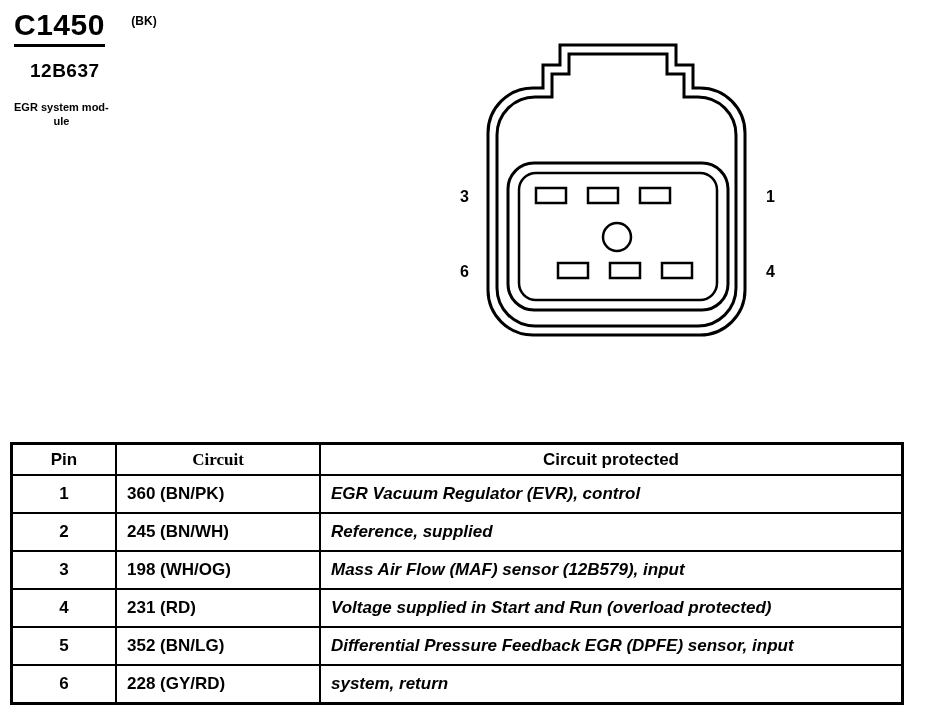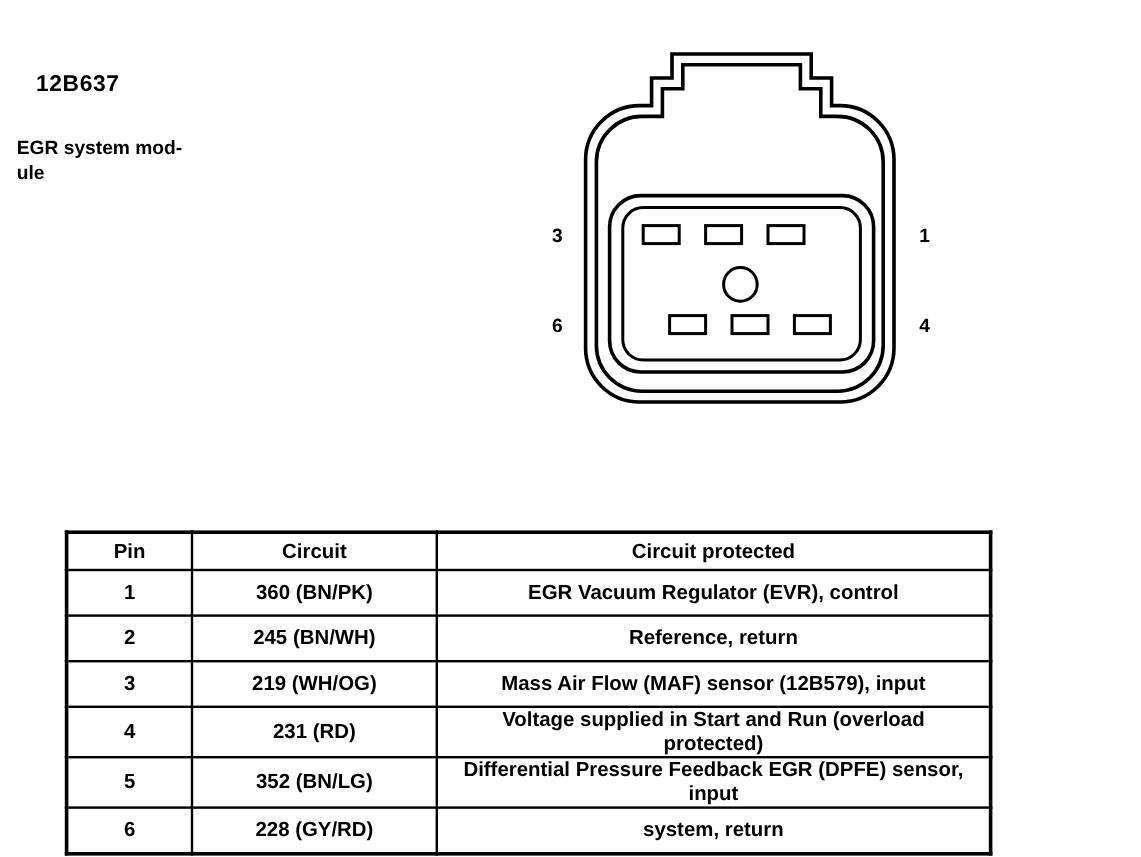--- a/index.html
+++ b/index.html
@@ -43,24 +43,25 @@
     position: absolute;
     left: 30px;
     top: 60px;
     font-size: 19px;
     font-weight: 700;
     letter-spacing: 0.5px;
   }
   .description {
     position: absolute;
     left: 14px;
-    top: 114px;
-    font-size: 16px;
+    top: 100px;
+    font-size: 11px;
     font-weight: 700;
     line-height: 1.3;
+    text-align: center;
   }
 
   
   .connector-wrap {
     position: absolute;
     left: 448px;
     top: 40px;
     width: 340px;
     height: 300px;
   }
@@ -73,22 +74,21 @@
     font-size: 18px;
     font-weight: 700;
     letter-spacing: 0.5px;
   }
 
   
   .table-wrap {
     position: absolute;
     left: 10px;
     top: 442px;
-    width: 773px;
-    margin-left: 44px;
+    width: 894px;
   }
   table.pinout {
     width: 100%;
     border-collapse: collapse;
     border: 3px solid #000;
     font-size: 17px;
     font-weight: 700;
   }
   table.pinout th,
   table.pinout td {
@@ -96,35 +96,39 @@
     padding: 0 10px;
   }
   table.pinout th {
     height: 29px;
     text-align: center;
   }
   table.pinout td {
     height: 36px;
   }
   td.col-pin      { width: 82px;  text-align: center; }
-  td.col-circuit  { width: 182px; text-align: center; }
-  td.col-function { text-align: center; padding-left: 12px; }
+  td.col-circuit  { width: 182px; text-align: left; }
+  td.col-function { text-align: left; padding-left: 12px; font-style: italic; }
   th.col-pin      { width: 82px; }
-  th.col-circuit  { width: 182px; }
+  th.col-circuit  { width: 182px; font-family: Liberation Serif, serif; }
 
   svg .ink {
     fill: none;
     stroke: #000;
   }
 </style>
 </head>
 <body>
 
 <div class="page">
 
+  <div class="hdr">
+    <span class="conn-id">C1450</span>
+    <span class="conn-color">(BK)</span>
+  </div>
   <div class="part-number">12B637</div>
   <div class="description">
     <div>EGR system mod-</div>
     <div>ule</div>
   </div>
 
   <div class="connector-wrap">
     <svg width="340" height="300" viewBox="0 0 340 300">
 
       <path class="ink" stroke-width="3" d="M 112 5 H 228 V 25 H 245 V 48 H 252 A 45 45 0 0 1 297 93 V 250 A 45 45 0 0 1 252 295 H 85 A 45 45 0 0 1 40 250 V 93 A 45 45 0 0 1 85 48 H 95 V 25 H 112 Z"></path>
@@ -162,25 +166,25 @@
       </thead>
       <tbody>
         <tr>
           <td class="col-pin">1</td>
           <td class="col-circuit">360 (BN/PK)</td>
           <td class="col-function">EGR Vacuum Regulator (EVR), control</td>
         </tr>
         <tr>
           <td class="col-pin">2</td>
           <td class="col-circuit">245 (BN/WH)</td>
-          <td class="col-function">Reference, return</td>
+          <td class="col-function">Reference, supplied</td>
         </tr>
         <tr>
           <td class="col-pin">3</td>
-          <td class="col-circuit">219 (WH/OG)</td>
+          <td class="col-circuit">198 (WH/OG)</td>
           <td class="col-function">Mass Air Flow (MAF) sensor (12B579), input</td>
         </tr>
         <tr>
           <td class="col-pin">4</td>
           <td class="col-circuit">231 (RD)</td>
           <td class="col-function">Voltage supplied in Start and Run (overload protected)</td>
         </tr>
         <tr>
           <td class="col-pin">5</td>
           <td class="col-circuit">352 (BN/LG)</td>

